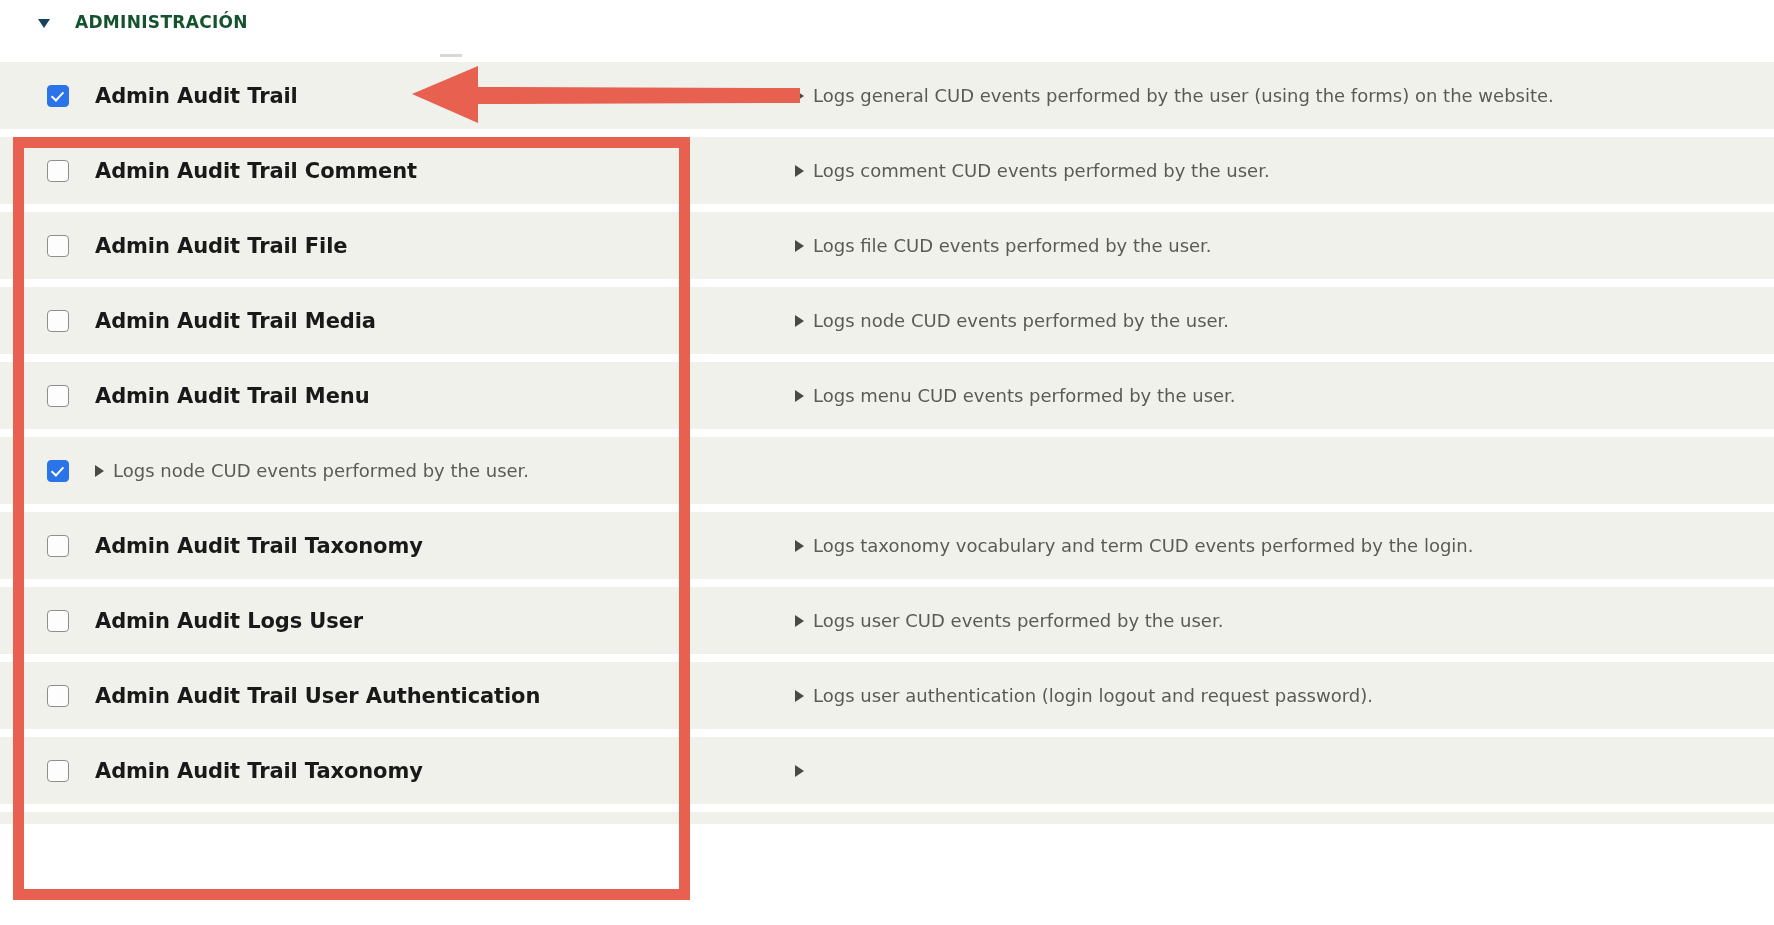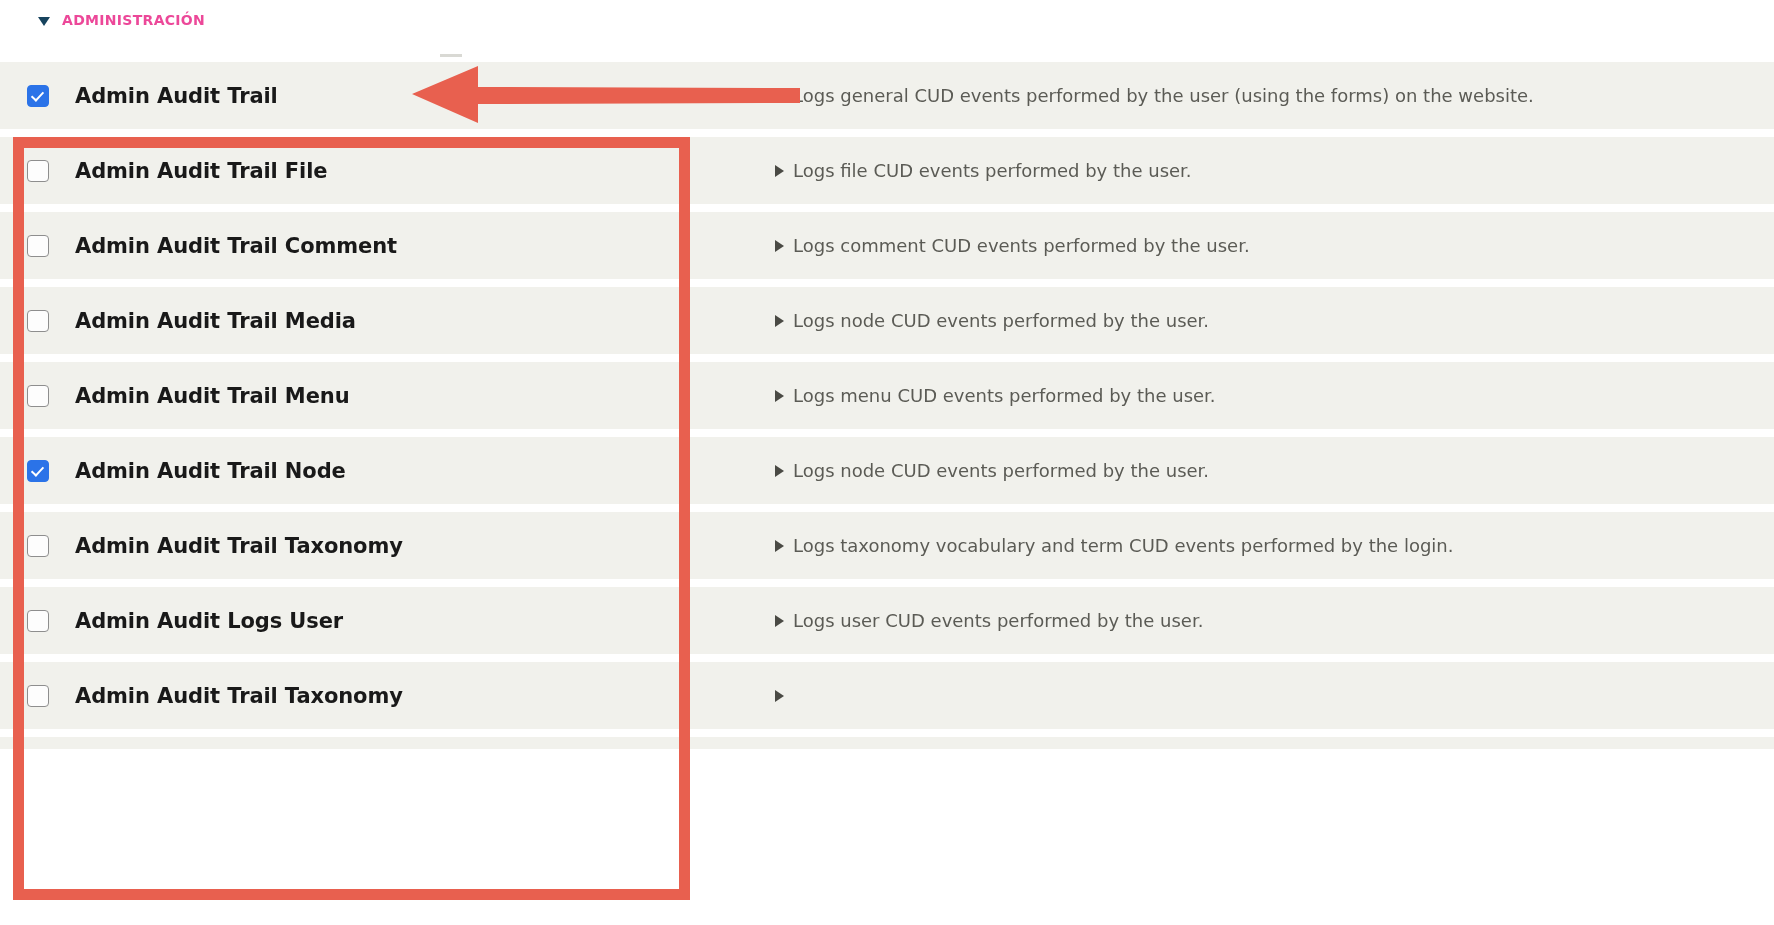--- a/index.html
+++ b/index.html
@@ -15,23 +15,23 @@
     position: relative;
   }
 
   
   .section-header {
     position: absolute;
     left: 38px;
     top: 12px;
     display: flex;
     align-items: center;
-    gap: 12px;
-    color: #ec4899;
-    font-size: 14px;
+    gap: 25px;
+    color: #14532d;
+    font-size: 17px;
     font-weight: 700;
     letter-spacing: 0.3px;
   }
   .section-header .tri {
     width: 0; height: 0;
     border-left: 6px solid transparent;
     border-right: 6px solid transparent;
     border-top: 9px solid #17435e;
     display: inline-block;
     position: relative;
@@ -46,20 +46,21 @@
     width: 1774px;
   }
   .module-row {
     position: relative;
     height: 67px;
     background: #f1f1ec;
     margin-bottom: 8px;
     display: flex;
     align-items: center;
     box-sizing: border-box;
+    padding-left: 20px;
   }
   .module-row.partial {
     height: 12px;
     overflow: hidden;
   }
 
   .cb-cell {
     width: 75px;
     flex: 0 0 75px;
     display: flex;
@@ -173,61 +174,60 @@
       <div class="name-cell">Admin Audit Trail</div>
       <div class="desc-cell">
         <span class="tri-right"></span>
         <span>Logs general CUD events performed by the user (using the forms) on the website.</span>
       </div>
     </div>
     <div class="module-row">
       <div class="cb-cell">
         <span class="cb"></span>
       </div>
+      <div class="name-cell">Admin Audit Trail Comment</div>
+      <div class="desc-cell">
+        <span class="tri-right"></span>
+        <span>Logs comment CUD events performed by the user.</span>
+      </div>
+    </div>
+    <div class="module-row">
+      <div class="cb-cell">
+        <span class="cb"></span>
+      </div>
       <div class="name-cell">Admin Audit Trail File</div>
       <div class="desc-cell">
         <span class="tri-right"></span>
         <span>Logs file CUD events performed by the user.</span>
       </div>
     </div>
     <div class="module-row">
       <div class="cb-cell">
         <span class="cb"></span>
       </div>
-      <div class="name-cell">Admin Audit Trail Comment</div>
-      <div class="desc-cell">
-        <span class="tri-right"></span>
-        <span>Logs comment CUD events performed by the user.</span>
-      </div>
-    </div>
-    <div class="module-row">
-      <div class="cb-cell">
-        <span class="cb"></span>
-      </div>
       <div class="name-cell">Admin Audit Trail Media</div>
       <div class="desc-cell">
         <span class="tri-right"></span>
         <span>Logs node CUD events performed by the user.</span>
       </div>
     </div>
     <div class="module-row">
       <div class="cb-cell">
         <span class="cb"></span>
       </div>
       <div class="name-cell">Admin Audit Trail Menu</div>
       <div class="desc-cell">
         <span class="tri-right"></span>
         <span>Logs menu CUD events performed by the user.</span>
       </div>
     </div>
     <div class="module-row">
       <div class="cb-cell">
         <span class="cb checked"></span>
       </div>
-      <div class="name-cell">Admin Audit Trail Node</div>
       <div class="desc-cell">
         <span class="tri-right"></span>
         <span>Logs node CUD events performed by the user.</span>
       </div>
     </div>
     <div class="module-row">
       <div class="cb-cell">
         <span class="cb"></span>
       </div>
       <div class="name-cell">Admin Audit Trail Taxonomy</div>
@@ -237,20 +237,30 @@
       </div>
     </div>
     <div class="module-row">
       <div class="cb-cell">
         <span class="cb"></span>
       </div>
       <div class="name-cell">Admin Audit Logs User</div>
       <div class="desc-cell">
         <span class="tri-right"></span>
         <span>Logs user CUD events performed by the user.</span>
+      </div>
+    </div>
+    <div class="module-row">
+      <div class="cb-cell">
+        <span class="cb"></span>
+      </div>
+      <div class="name-cell">Admin Audit Trail User Authentication</div>
+      <div class="desc-cell">
+        <span class="tri-right"></span>
+        <span>Logs user authentication (login logout and request password).</span>
       </div>
     </div>
     <div class="module-row">
       <div class="cb-cell">
         <span class="cb"></span>
       </div>
       <div class="name-cell">Admin Audit Trail Taxonomy</div>
       <div class="desc-cell">
         <span class="tri-right"></span>
       </div>

